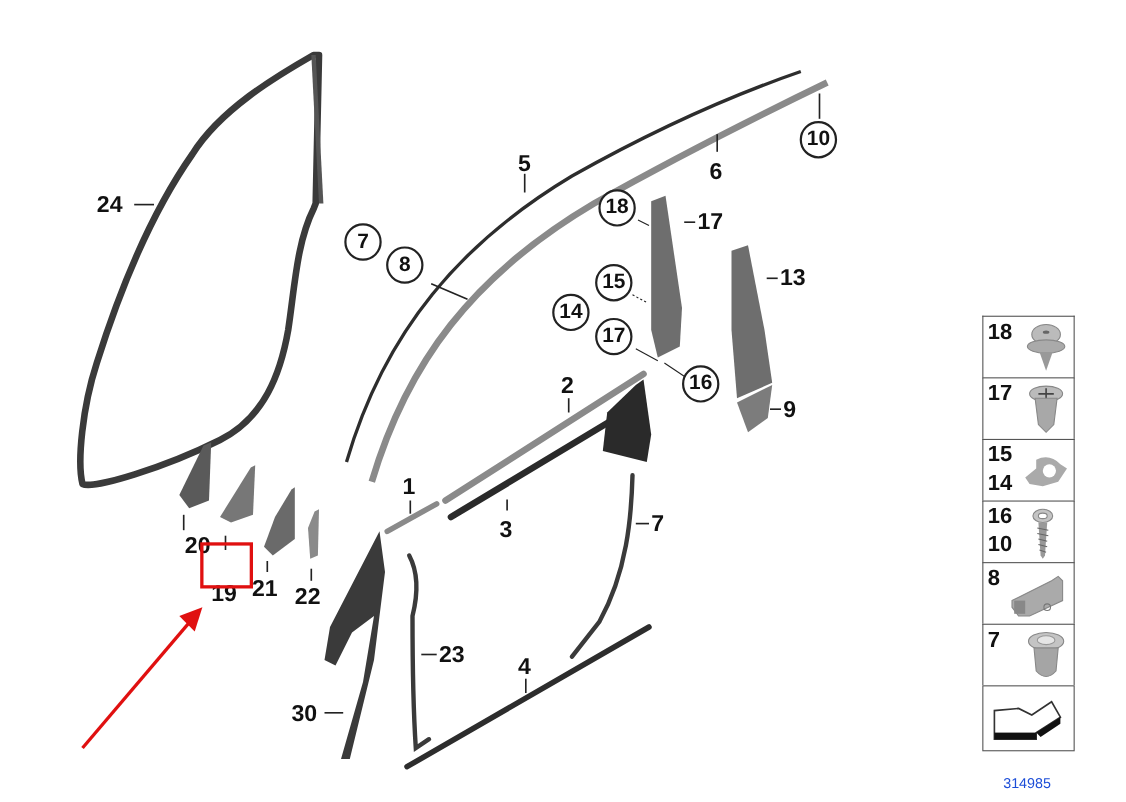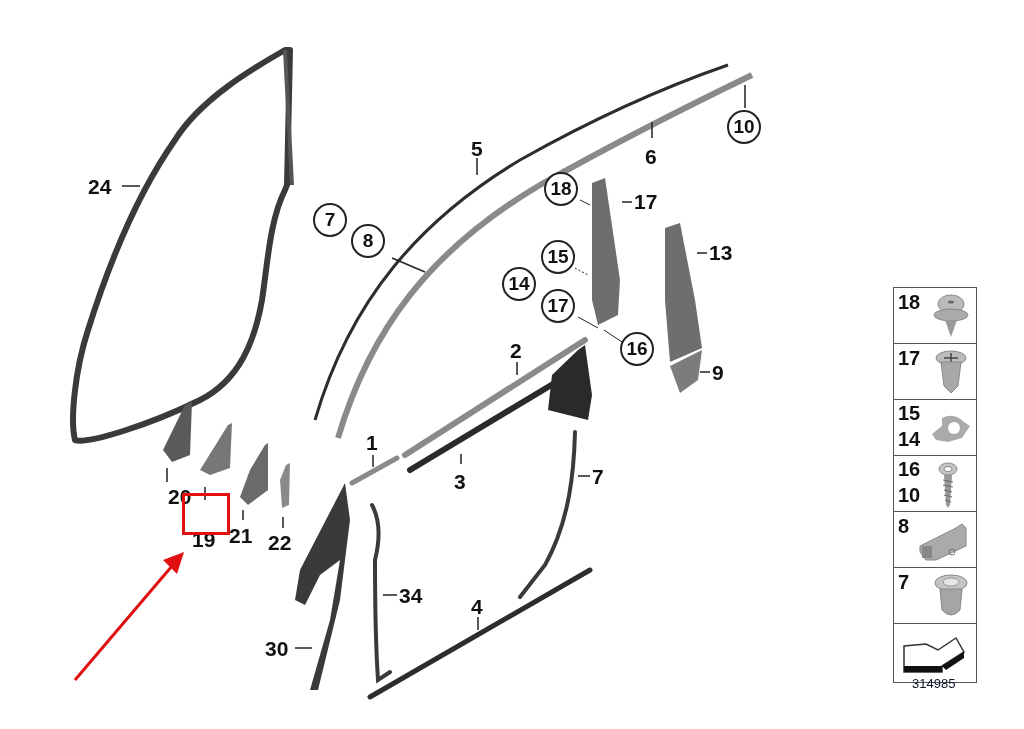--- a/index.html
+++ b/index.html
@@ -11,21 +11,21 @@
   .circ { position: absolute; width: 32px; height: 32px; border: 2px solid #222;
           border-radius: 50%; background: #fff; display: flex; align-items: center;
           justify-content: center; font-weight: bold; font-size: 19px; color: #111;
           box-sizing: border-box; width: 34px; height: 34px; }
   #legend { position: absolute; left: 893px; top: 287px; width: 84px; }
   .leg-cell { position: relative; width: 84px; height: 56px; border: 1px solid #555;
               border-bottom: none; box-sizing: border-box; background: #fff; }
   .leg-cell:last-child { border-bottom: 1px solid #555; height: 60px; }
   .leg-num { position: absolute; left: 4px; font-weight: bold; font-size: 20px; color: #111; }
   .leg-icon { position: absolute; right: 4px; top: 4px; }
-  #catalog-number { position: absolute; left: 912px; top: 676px; font-size: 13px; color: #0f172a; }
+  #catalog-number { position: absolute; left: 912px; top: 704px; font-size: 13px; color: #1d4ed8; }
   #highlight-box { position: absolute; left: 182px; top: 493px; width: 48px; height: 42px;
                    border: 3px solid #e01010; box-sizing: border-box; }
 </style>
 </head>
 <body>
 
 <div id="diagram">
   <svg width="1024" height="729" viewBox="0 0 1024 729" xmlns="http://www.w3.org/2000/svg">
 
     <g>
@@ -99,21 +99,21 @@
   <span class="callout" style="left:471px;top:138px">5</span>
   <span class="callout" style="left:645px;top:146px">6</span>
   <span class="callout" style="left:634px;top:191px">17</span>
   <span class="callout" style="left:709px;top:242px">13</span>
   <span class="callout" style="left:712px;top:362px">9</span>
   <span class="callout" style="left:510px;top:340px">2</span>
   <span class="callout" style="left:366px;top:432px">1</span>
   <span class="callout" style="left:454px;top:471px">3</span>
   <span class="callout" style="left:592px;top:466px">7</span>
   <span class="callout" style="left:471px;top:596px">4</span>
-  <span class="callout" style="left:399px;top:585px">34</span>
+  <span class="callout" style="left:399px;top:585px">23</span>
   <span class="callout" style="left:265px;top:638px">30</span>
   <span class="callout" style="left:168px;top:486px">20</span>
   <span class="callout" style="left:192px;top:529px">19</span>
   <span class="callout" style="left:229px;top:525px">21</span>
   <span class="callout" style="left:268px;top:532px">22</span>
 
   
   <span class="circ" style="left:313px;top:203px">7</span>
   <span class="circ" style="left:351px;top:224px">8</span>
   <span class="circ" style="left:727px;top:110px">10</span>

